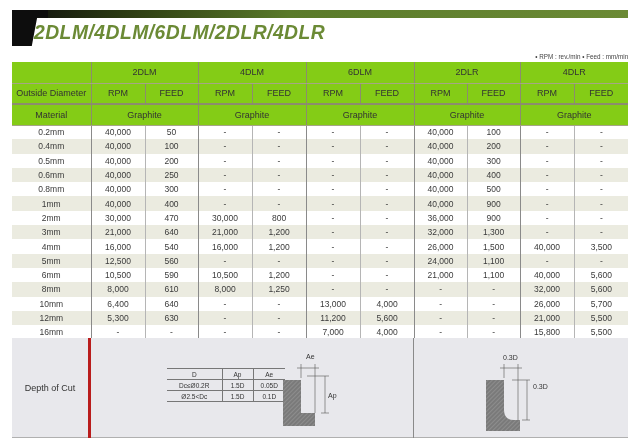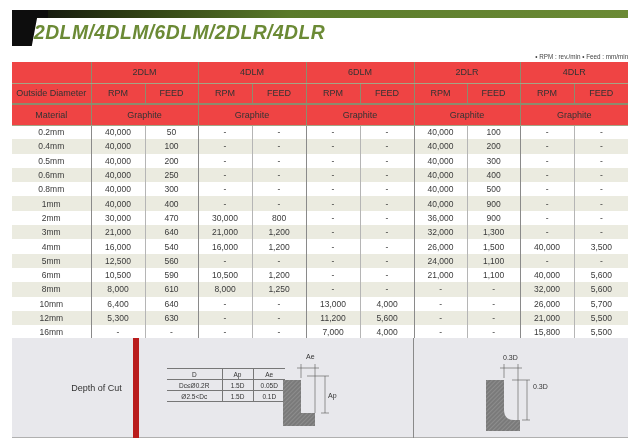--- a/index.html
+++ b/index.html
@@ -12,35 +12,35 @@
   .banner-tab { position: absolute; left: 0; top: 0; width: 36px; height: 36px; background: #0d0d0d;
     clip-path: polygon(0 0, 100% 0, 100% 8px, 70% 20%, 55% 100%, 0 100%); }
   .banner-title { position: absolute; left: 22px; top: 10px; font-size: 21px; font-weight: bold;
     font-style: italic; color: #6b8a35; letter-spacing: 0.5px; transform: scaleX(0.92); transform-origin: left; }
 
   .units { position: absolute; right: 12px; top: 53px; font-size: 7px; color: #444; transform: scaleX(0.9); transform-origin: right; }
 
   table.spec { position: absolute; left: 12px; top: 62px; width: 616px; border-collapse: collapse;
     font-size: 8.5px; table-layout: fixed; }
   table.spec td { text-align: center; vertical-align: middle; padding: 0; white-space: nowrap; }
-  .hdr td { background: #ef4444; color: #333; height: 21px; border-right: 1px solid #8c8c6e;
+  .hdr td { background: #84cc16; color: #333; height: 21px; border-right: 1px solid #8c8c6e;
     border-bottom: 1px solid #a5a585; font-size: 9px; }
   .hdr td:last-child { border-right: none; }
   .hdr.last td { border-bottom: 2px solid #8c8c6e; }
   .row td { height: 14.3px; border-right: 1px solid #8a8a8a; }
   .row td.split { border-right: 1px solid #b5b5b5; }
   .row td:last-child { border-right: none; }
   .row.alt td { background: #ebebe0; }
   .row.white td { background: #ffffff; }
   .row.lastrow td { border-bottom: 1px solid #9a9a9a; }
 
   .doc { position: absolute; left: 12px; top: 338px; width: 616px; height: 100px; background: #e8e8ec;
     border-bottom: 1px solid #b0b0b0; }
   .doc-label { position: absolute; left: 0; top: 0; width: 79px; height: 100px; display: flex;
-    align-items: center; justify-content: center; font-size: 9px; color: #333; border-right: 6px solid #b91c1c; margin-left: 48px; }
+    align-items: center; justify-content: center; font-size: 9px; color: #333; border-right: 3px solid #b91c1c; }
   .doc-mid { position: absolute; left: 79px; top: 0; width: 323px; height: 100px; border-right: 1px solid #8a8a8a; }
   .doc-right { position: absolute; left: 402px; top: 0; width: 214px; height: 100px; }
 
   table.cut { position: absolute; left: 76px; top: 30px; border-collapse: collapse; font-size: 6.5px; }
   table.cut td { height: 11px; text-align: center; border-bottom: 1px solid #777; padding: 0 3px; color: #333; }
   table.cut tr:first-child td { border-top: 1px solid #777; }
   table.cut td.c0 { width: 55px; border-right: 1px solid #777; }
   table.cut td.c1 { width: 31px; border-right: 1px solid #777; }
   table.cut td.c2 { width: 32px; }
   .diag-label { position: absolute; font-size: 7px; color: #333; }

